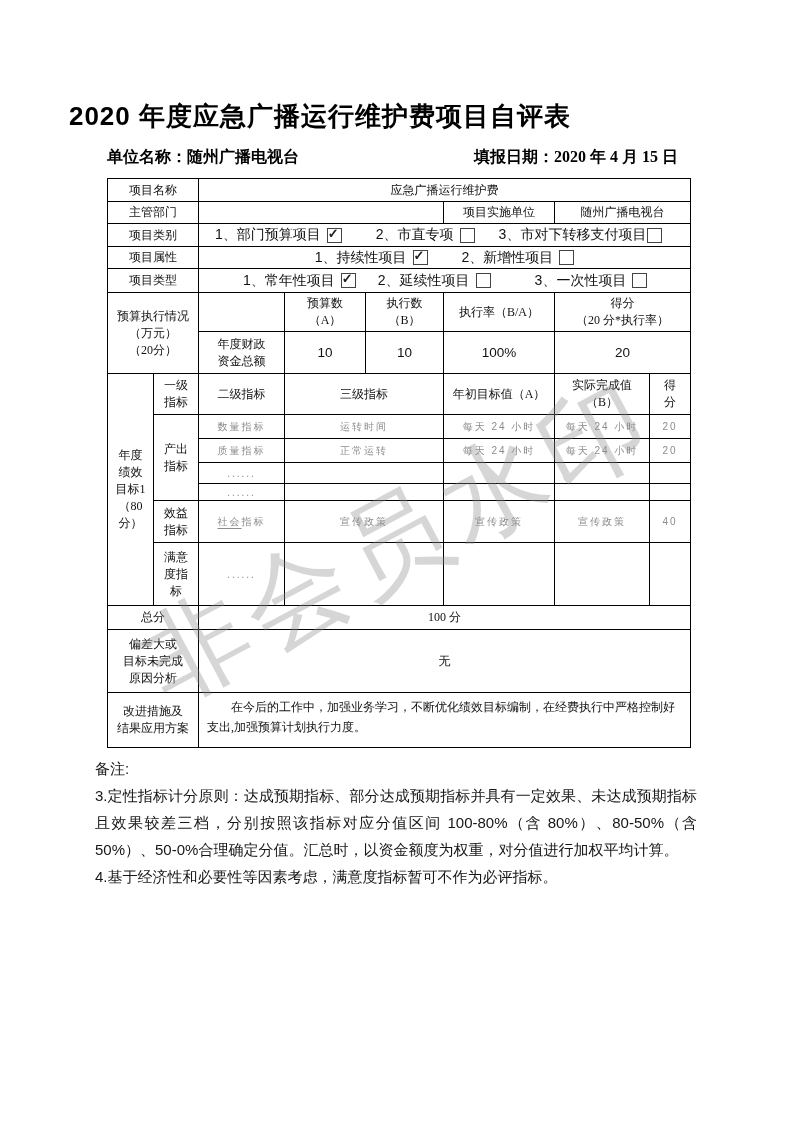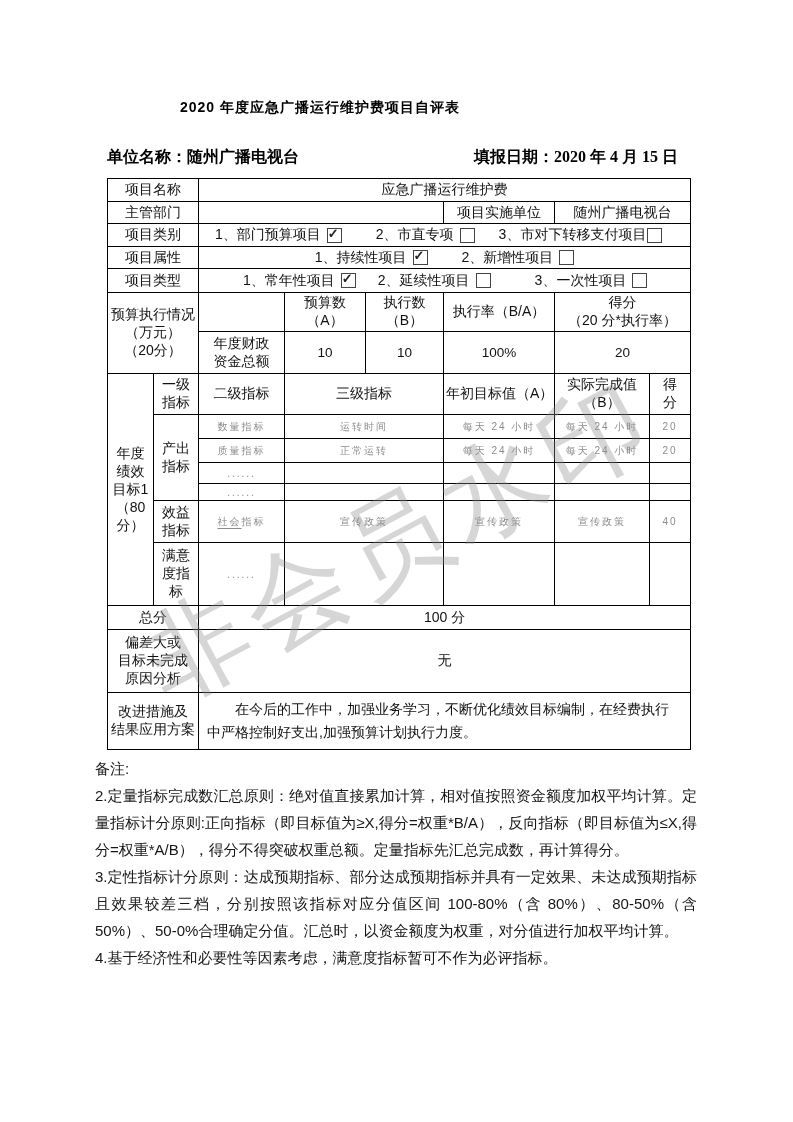--- a/index.html
+++ b/index.html
@@ -1,32 +1,32 @@
 <!DOCTYPE html>
 <html><head>
 <meta charset="utf-8">
 <style>
   html,body{margin:0;padding:0;}
   body{background:#ffffff;width:793px;height:1122px;position:relative;
        font-family:"Liberation Sans",sans-serif;color:#1a1a1a;}
   .sheet{position:absolute;inset:0;background:#fff;overflow:hidden;}
 
   .doc-title{position:absolute;top:99px;left:0;width:640px;text-align:center;
-    font-family:"Liberation Sans",sans-serif;font-weight:bold;font-size:14px;
+    font-family:"Liberation Sans",sans-serif;font-weight:bold;font-size:26px;
     letter-spacing:1px;color:#000;}
   .head-line{position:absolute;top:147px;left:107px;width:571px;display:flex;
     justify-content:space-between;font-family:"Liberation Serif",serif;
     font-weight:600;font-size:16px;color:#000;}
 
   table.main{position:absolute;top:178px;left:107px;border-collapse:collapse;
     table-layout:fixed;width:583px;font-size:13.5px;color:#111;}
   table.main td{border:1px solid #000;padding:0 2px;text-align:center;
     vertical-align:middle;overflow:hidden;}
   .pre{white-space:pre-line;}
-  .lbl{font-size:14px;}
+  .lbl{font-size:12px;font-family:Liberation Serif, serif;}
   .val{color:#8c8c8c;letter-spacing:2px;font-size:10px;}
   .left{text-align:left;padding-left:8px;}
   .nowrap{white-space:nowrap;}
   .u{text-decoration:underline;text-underline-offset:3px;}
 
   .optrow{display:flex;align-items:center;font-size:14px;}
   .optrow .opt{display:inline-flex;align-items:center;}
   .cb{display:inline-block;width:13px;height:13px;border:1px solid #444;
       margin-left:6px;position:relative;background:#fff;}
   .cb.checked::after{content:"✓";position:absolute;left:0px;top:-3px;
@@ -250,19 +250,18 @@
     <tr style="height:55px">
       <td colspan="2" class="lbl pre">改进措施及
 结果应用方案</td>
       <td colspan="6" class="lbl improve">在今后的工作中，加强业务学习，不断优化绩效目标编制，在经费执行中严格控制好支出,加强预算计划执行力度。</td>
     </tr>
   </tbody>
     </table>
 
   <div class="notes">
     <p>备注:</p>
-    <p>2.定量指标完成数汇总原则：绝对值直接累加计算，相对值按照资金额度加权平均计算。定量指标计分原则:正向指标（即目标值为≥X,得分=权重*B/A），反向指标（即目标值为≤X,得分=权重*A/B），得分不得突破权重总额。定量指标先汇总完成数，再计算得分。</p>
     <p>3.定性指标计分原则：达成预期指标、部分达成预期指标并具有一定效果、未达成预期指标且效果较差三档，分别按照该指标对应分值区间 100-80%（含 80%）、80-50%（含 50%）、50-0%合理确定分值。汇总时，以资金额度为权重，对分值进行加权平均计算。</p>
     <p>4.基于经济性和必要性等因素考虑，满意度指标暂可不作为必评指标。</p>
   </div>
 
   <div class="watermark">非会员水印</div>
 </div>
 
 </body></html>

